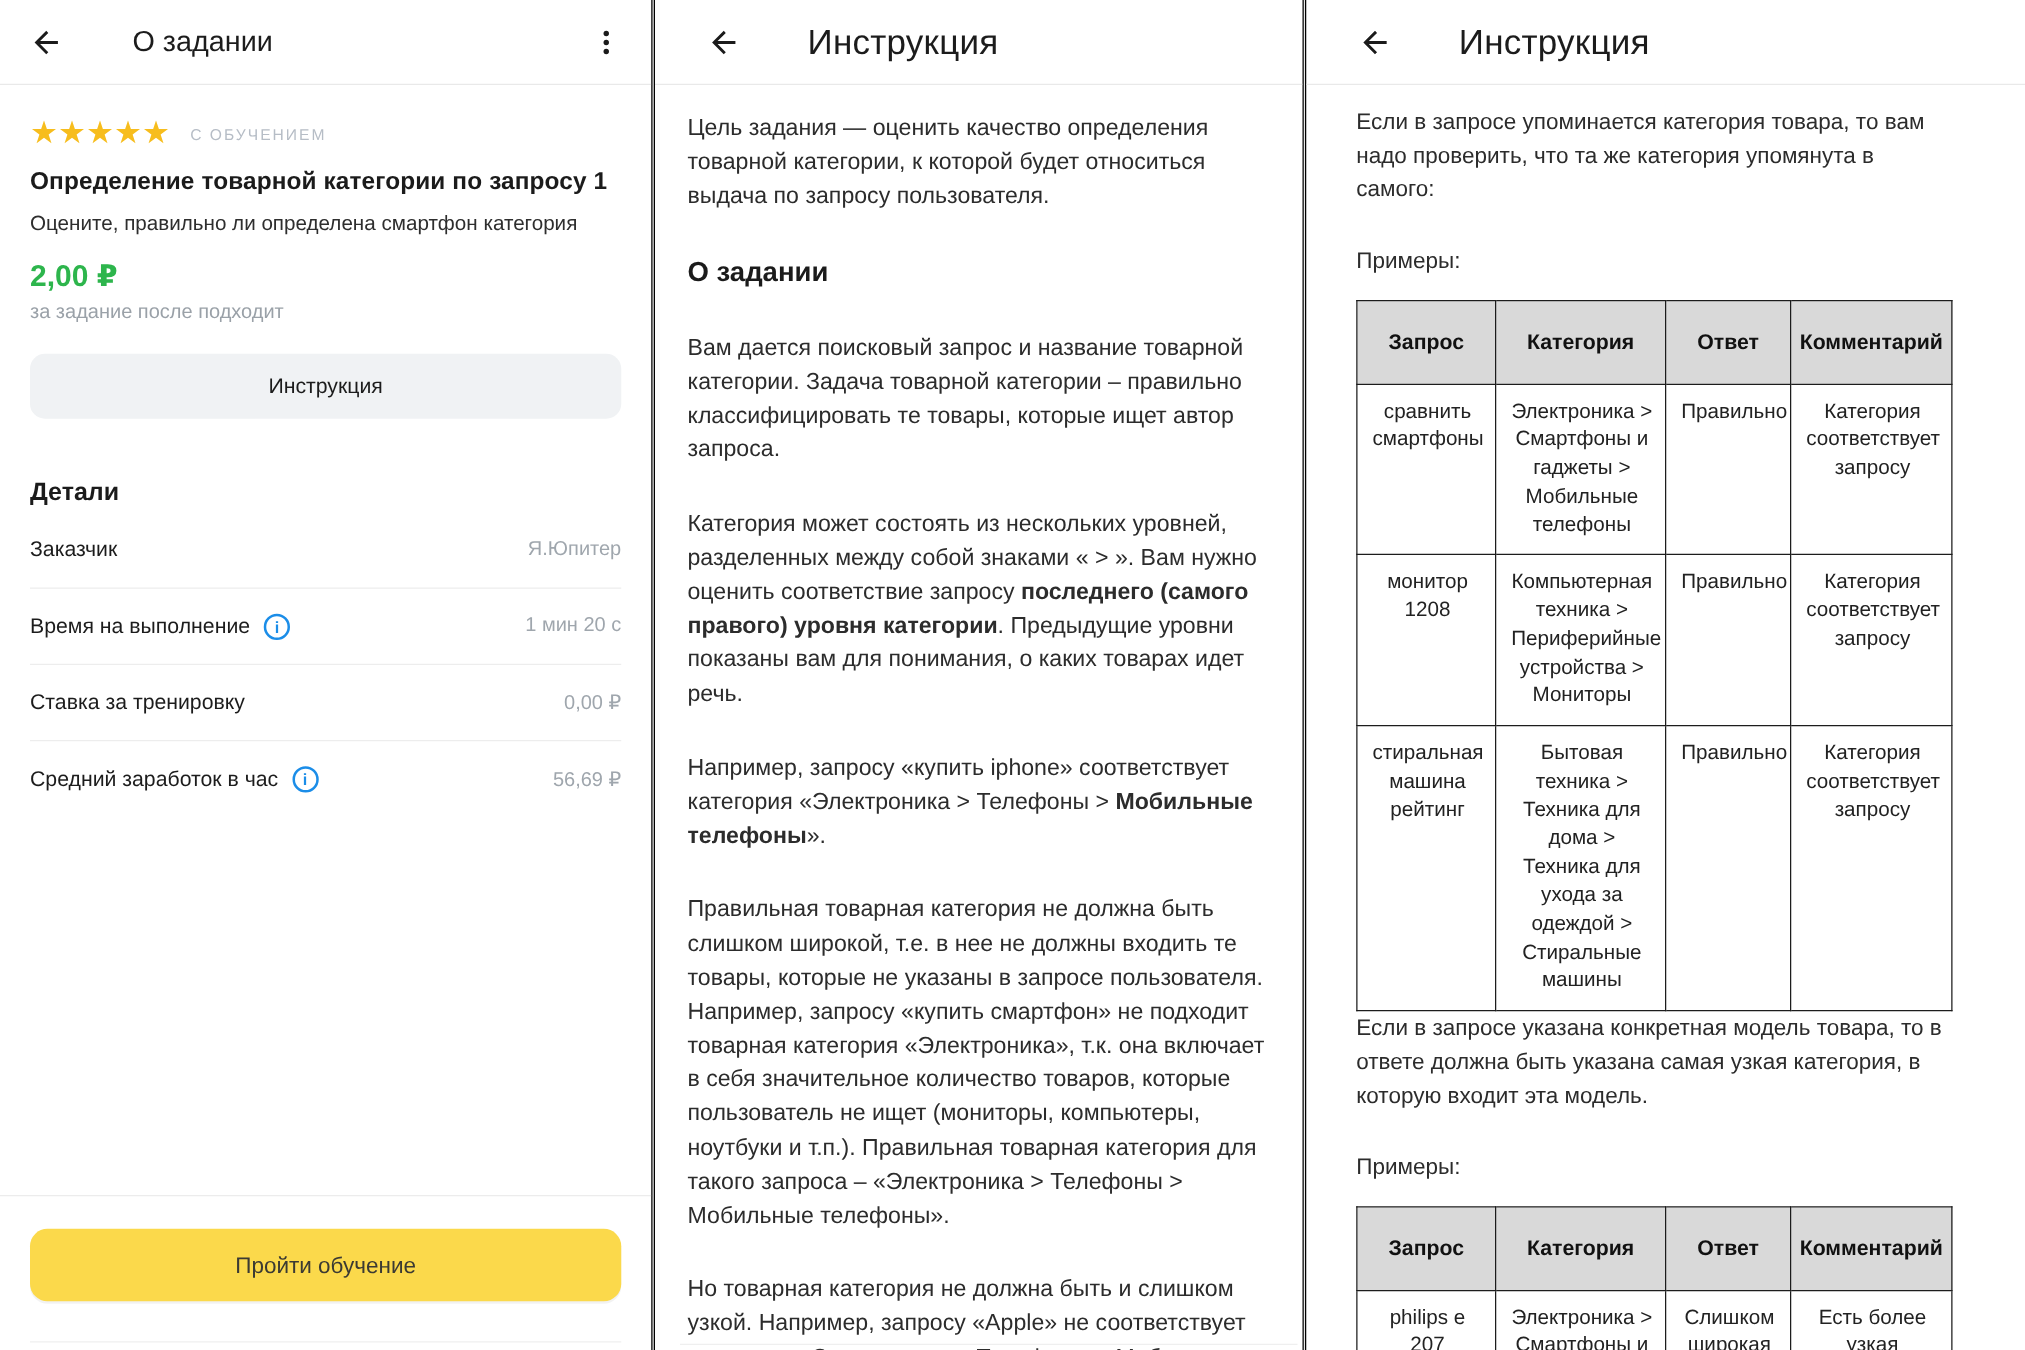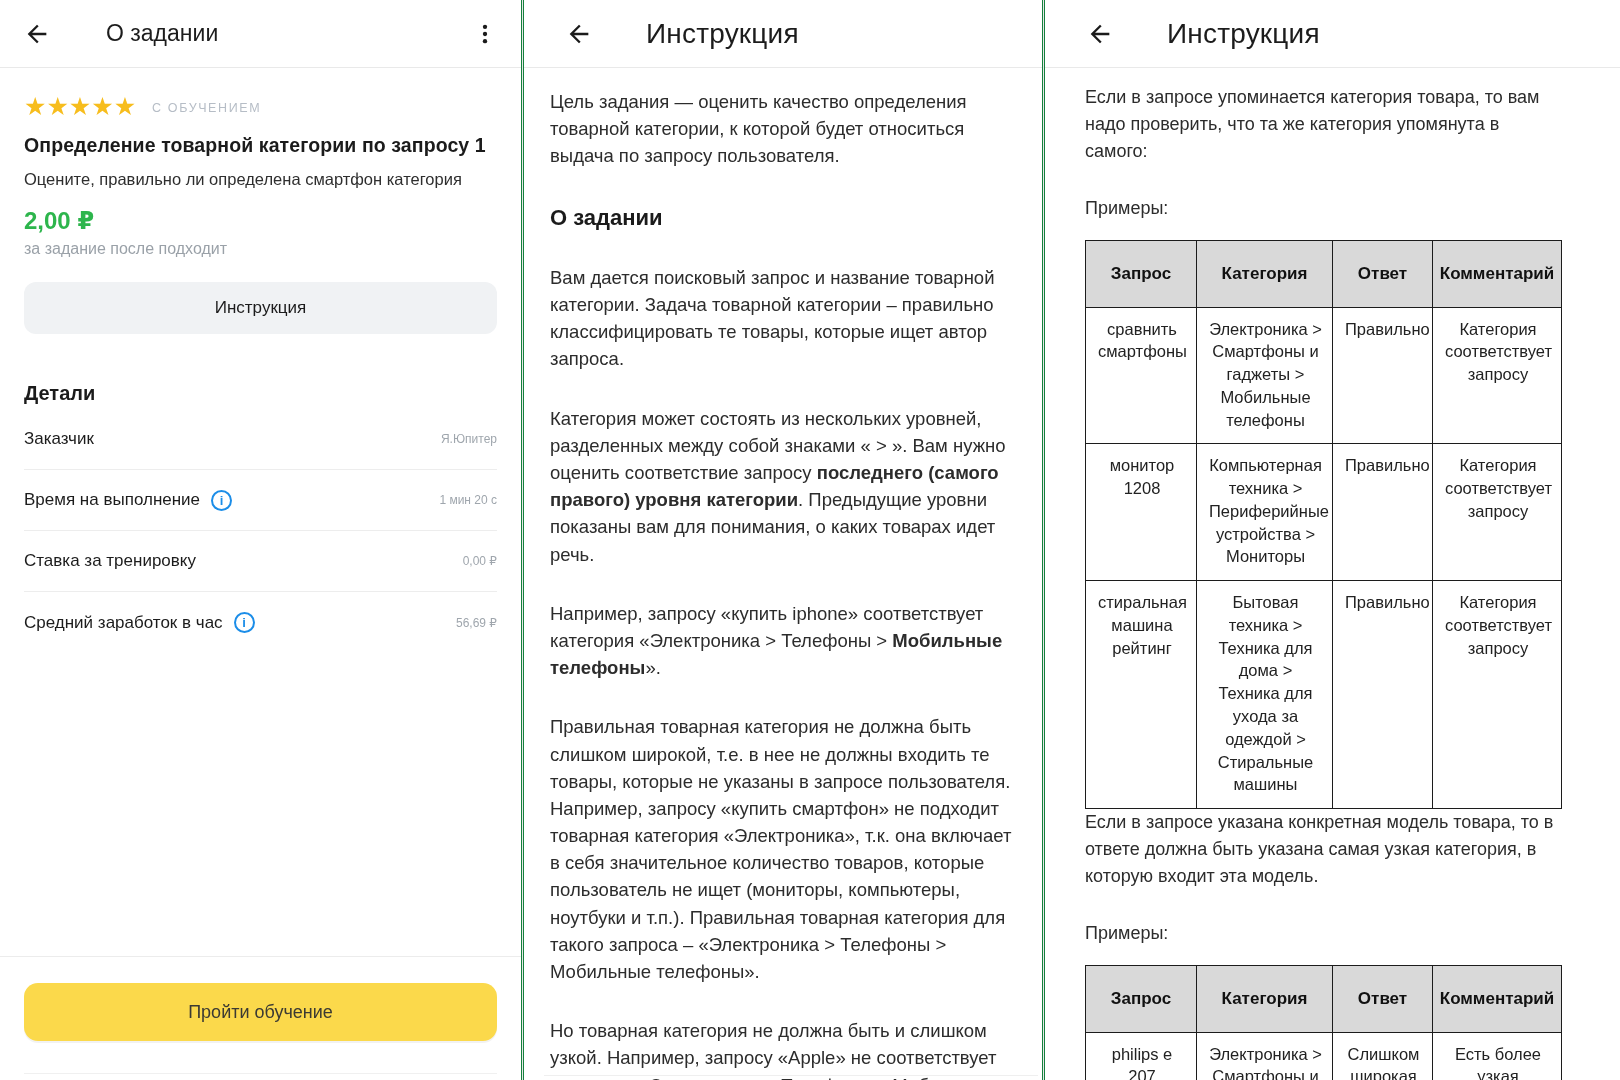--- a/index.html
+++ b/index.html
@@ -2,21 +2,21 @@
 <html><head>
 <meta charset="utf-8">
 <style>
   * { box-sizing: border-box; margin: 0; padding: 0; }
   html, body { width: 1620px; height: 1080px; overflow: hidden; }
   body {
     font-family: "Liberation Sans", "DejaVu Sans", sans-serif;
     background: #ffffff;
     color: #222;
   }
-  .app { width: 1620px; height: 1080px; display: flex; background: #15803d; }
+  .app { width: 1620px; height: 1080px; display: flex; background: #000000; }
   .vdiv { width: 1px; background: #e8e8e8; margin: 0 1px; }
 
   .panel { position: relative; height: 1080px; overflow: hidden; background: #fff; }
   .panel-task  { width: 521px; }
   .panel-instr1 { width: 518px; }
   .panel-instr2 { flex: 1; }
 
   
   .hdr { height: 68px; display: flex; align-items: center; border-bottom: 1px solid #e9e9e9; }
   .panel-task .hdr { padding: 0 22px; }
@@ -37,21 +37,21 @@
   .task-subtitle { margin-top: 13px; font-size: 16.5px; color: #2e2e2e; }
   .price { margin-top: 18px; font-size: 24px; font-weight: 700; color: #2db54c; }
   .price-note { margin-top: 5px; font-size: 16px; color: #9aa1a8; }
   .instr-btn { margin-top: 24px; height: 52px; width: 100%; background: #f0f2f4; border: none; border-radius: 12px;
                font-family: inherit; font-size: 17px; color: #1c1c1c; display: flex; align-items: center; justify-content: center; cursor: pointer; }
   .details-heading { margin-top: 48px; font-size: 20px; font-weight: 700; color: #1b1b1b; }
   .details-rows { margin-top: 4px; }
   .detail-row { height: 61px; display: flex; align-items: center; justify-content: space-between; border-bottom: 1px solid #ededed; }
   .detail-row:last-child { border-bottom: none; }
   .detail-label { font-size: 17px; color: #1c1c1c; display: inline-flex; align-items: center; }
-  .detail-value { font-size: 12px; color: #9fa6ad; }
+  .detail-value { font-size: 16px; color: #9fa6ad; }
   .info-icon { display: inline-flex; align-items: center; justify-content: center; width: 21px; height: 21px; margin-left: 11px;
                border: 2px solid #1b8de8; border-radius: 50%; color: #1b8de8; font-size: 13px; font-weight: 700; cursor: pointer; }
   .task-bottom { position: absolute; left: 0; right: 0; bottom: 0; }
   .full-divider { height: 1px; background: #ececec; }
   .train-btn { display: block; margin: 26px 24px 0 24px; width: calc(100% - 48px); height: 58px; background: #fbd94b; border: none;
                border-radius: 14px; font-family: inherit; font-size: 18px; font-weight: 500; color: #3b3a33; cursor: pointer;
                box-shadow: 0 2px 0 rgba(0,0,0,0.05); }
   .bottom-line { height: 1px; background: #f0f0f0; margin: 32px 24px 6px 24px; }
 
   

